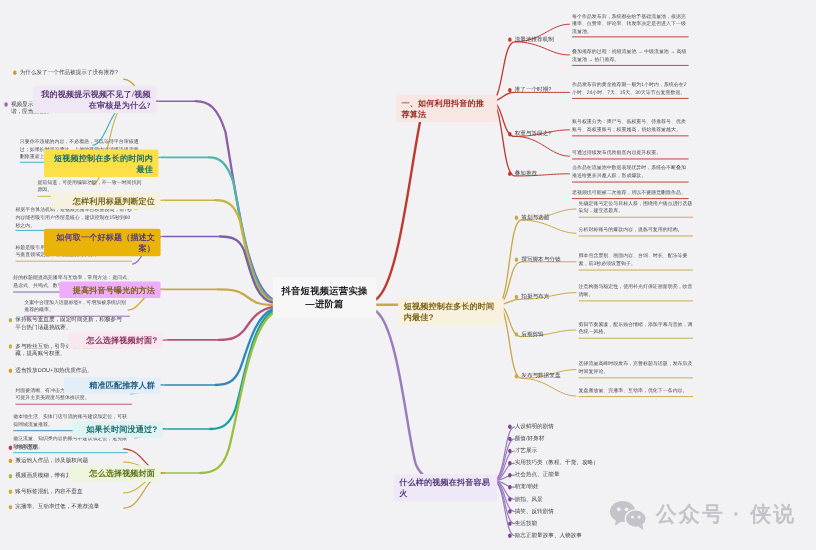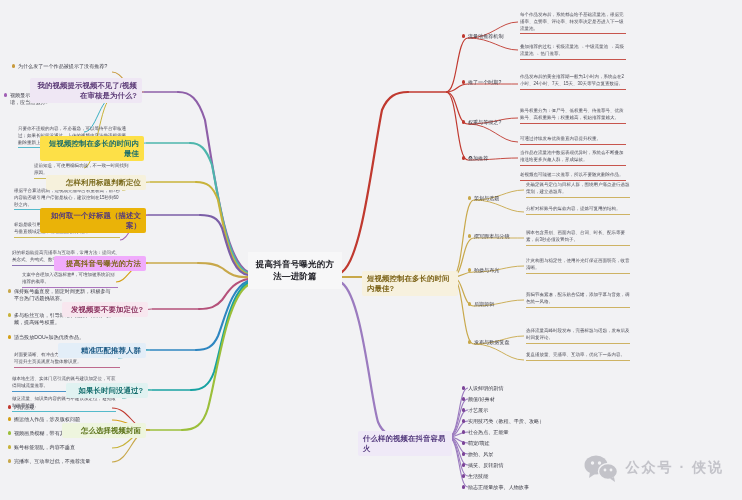--- a/index.html
+++ b/index.html
@@ -79,21 +79,21 @@
   }
   
   .watermark {
     position: absolute;
     right: 18px; bottom: 18px;
     display: flex; align-items: center; gap: 8px;
     color: #c3c3c9;
     z-index: 50;
   }
   .watermark .wtext {
-    font-size: 14px;
+    font-size: 19px;
     font-weight: bold;
     letter-spacing: 2px;
   }
   .wechat-glyph { display: block; }
 </style>
 </head>
 <body>
 
 <div id="canvas">
 
@@ -179,28 +179,28 @@
     <path d="M448,437 C460,437 458,410 468,410" fill="none" stroke="#9b7bbf" stroke-width="1.1"></path>
     <path d="M448,437 C460,437 458,421 468,421" fill="none" stroke="#9b7bbf" stroke-width="1.1"></path>
     <path d="M448,437 C460,437 458,432 468,432" fill="none" stroke="#9b7bbf" stroke-width="1.1"></path>
     <path d="M448,437 C460,437 458,443 468,443" fill="none" stroke="#9b7bbf" stroke-width="1.1"></path>
     <path d="M448,437 C460,437 458,454 468,454" fill="none" stroke="#9b7bbf" stroke-width="1.1"></path>
     <path d="M448,437 C460,437 458,465 468,465" fill="none" stroke="#9b7bbf" stroke-width="1.1"></path>
     <path d="M448,437 C460,437 458,476 468,476" fill="none" stroke="#9b7bbf" stroke-width="1.1"></path>
     <path d="M448,437 C460,437 458,487 468,487" fill="none" stroke="#9b7bbf" stroke-width="1.1"></path>
   </svg>
 
-  <div class="root">提高抖音号曝光的方法—进阶篇</div>
-
-  <div class="topic left" style="left:30px; top:78px; width:112px; white-space:normal; background:#efe7f4; color:#5c3b77;">我的视频提示视频不见了/视频在审核是为什么?</div>
+  <div class="root">抖音短视频运营实操—进阶篇</div>
+
+  <div class="topic left" style="left:30px; top:78px; width:112px; white-space:normal; background:#efe7f4; color:#5c3b77;font-family:Liberation Serif, serif;">我的视频提示视频不见了/视频在审核是为什么?</div>
   <div class="topic left" style="left:40px; top:136px; width:104px; background:#fde047; color:#1d6f6c;">短视频控制在多长的时间内最佳</div>
   <div class="topic left" style="left:46px; top:175px; width:100px; background:#f6f1dc; color:#7a6a1c;">怎样利用标题判断定位</div>
   <div class="topic left" style="left:40px; top:208px; width:106px; background:#eab308; color:#53397d;">如何取一个好标题（描述文案）</div>
   <div class="topic left" style="left:54px; top:256px; width:92px; background:#f0abfc; color:#7d6418;">提高抖音号曝光的方法</div>
-  <div class="topic left" style="left:62px; top:302px; width:86px; background:#f8e7ef; color:#8b3460;">发视频要不要加定位?</div>
+  <div class="topic left" style="left:62px; top:302px; width:86px; background:#f8e7ef; color:#8b3460;">怎么选择视频封面?</div>
   <div class="topic left" style="left:58px; top:343px; width:88px; background:#e3eef8; color:#1f5c87;">精准匹配推荐人群</div>
   <div class="topic left" style="left:66px; top:383px; width:82px; background:#e0f2f1; color:#156e6e;">如果长时间没通过?</div>
   <div class="topic left" style="left:62px; top:423px; width:84px; background:#eef5de; color:#5b7318;">怎么选择视频封面</div>
 
   <div class="sub" style="left:12px; top:63px; width:100px;">
     <span class="dot" style="background:#c89a3c;"></span>
     <span class="txt">为什么发了一个作品被提示了没有推荐?</span>
   </div>
   <div class="sub" style="left:4px; top:92px; width:106px;">
     <span class="dot" style="background:#a05fb4;"></span>
@@ -275,20 +275,21 @@
   </div>
   <div class="sub" style="left:8px; top:444px; width:102px;">
     <span class="dot" style="background:#c8b33a;"></span>
     <span class="txt">账号标签混乱，内容不垂直</span>
   </div>
   <div class="sub" style="left:8px; top:458px; width:102px;">
     <span class="dot" style="background:#c8a84a;"></span>
     <span class="txt">完播率、互动率过低，不推荐流量</span>
   </div>
 
+  <div class="topic right" style="left:360px; top:86px; width:92px; background:#f7e6e4; color:#9c2b22;">一、如何利用抖音的推荐算法</div>
   <div class="topic right" style="left:362px; top:271px; width:96px; background:#f7f1de; color:#7d6418;">短视频控制在多长的时间内最佳?</div>
   <div class="topic right" style="left:358px; top:431px; width:94px; background:#efe9f7; color:#53397d;">什么样的视频在抖音容易火</div>
 
   <div class="sub" style="left:462px; top:33px; width:56px;">
     <span class="dot" style="background:#c0392f;"></span>
     <span class="txt">流量池推荐机制</span>
   </div>
   <div class="leaf" style="left:520px; top:12px; width:106px;">
     <span>每个作品发布后，系统都会给予基础流量池，根据完播率、点赞率、评论率、转发率决定是否进入下一级流量池。</span>
     <div class="bar" style="background:#c0392f;"></div>

